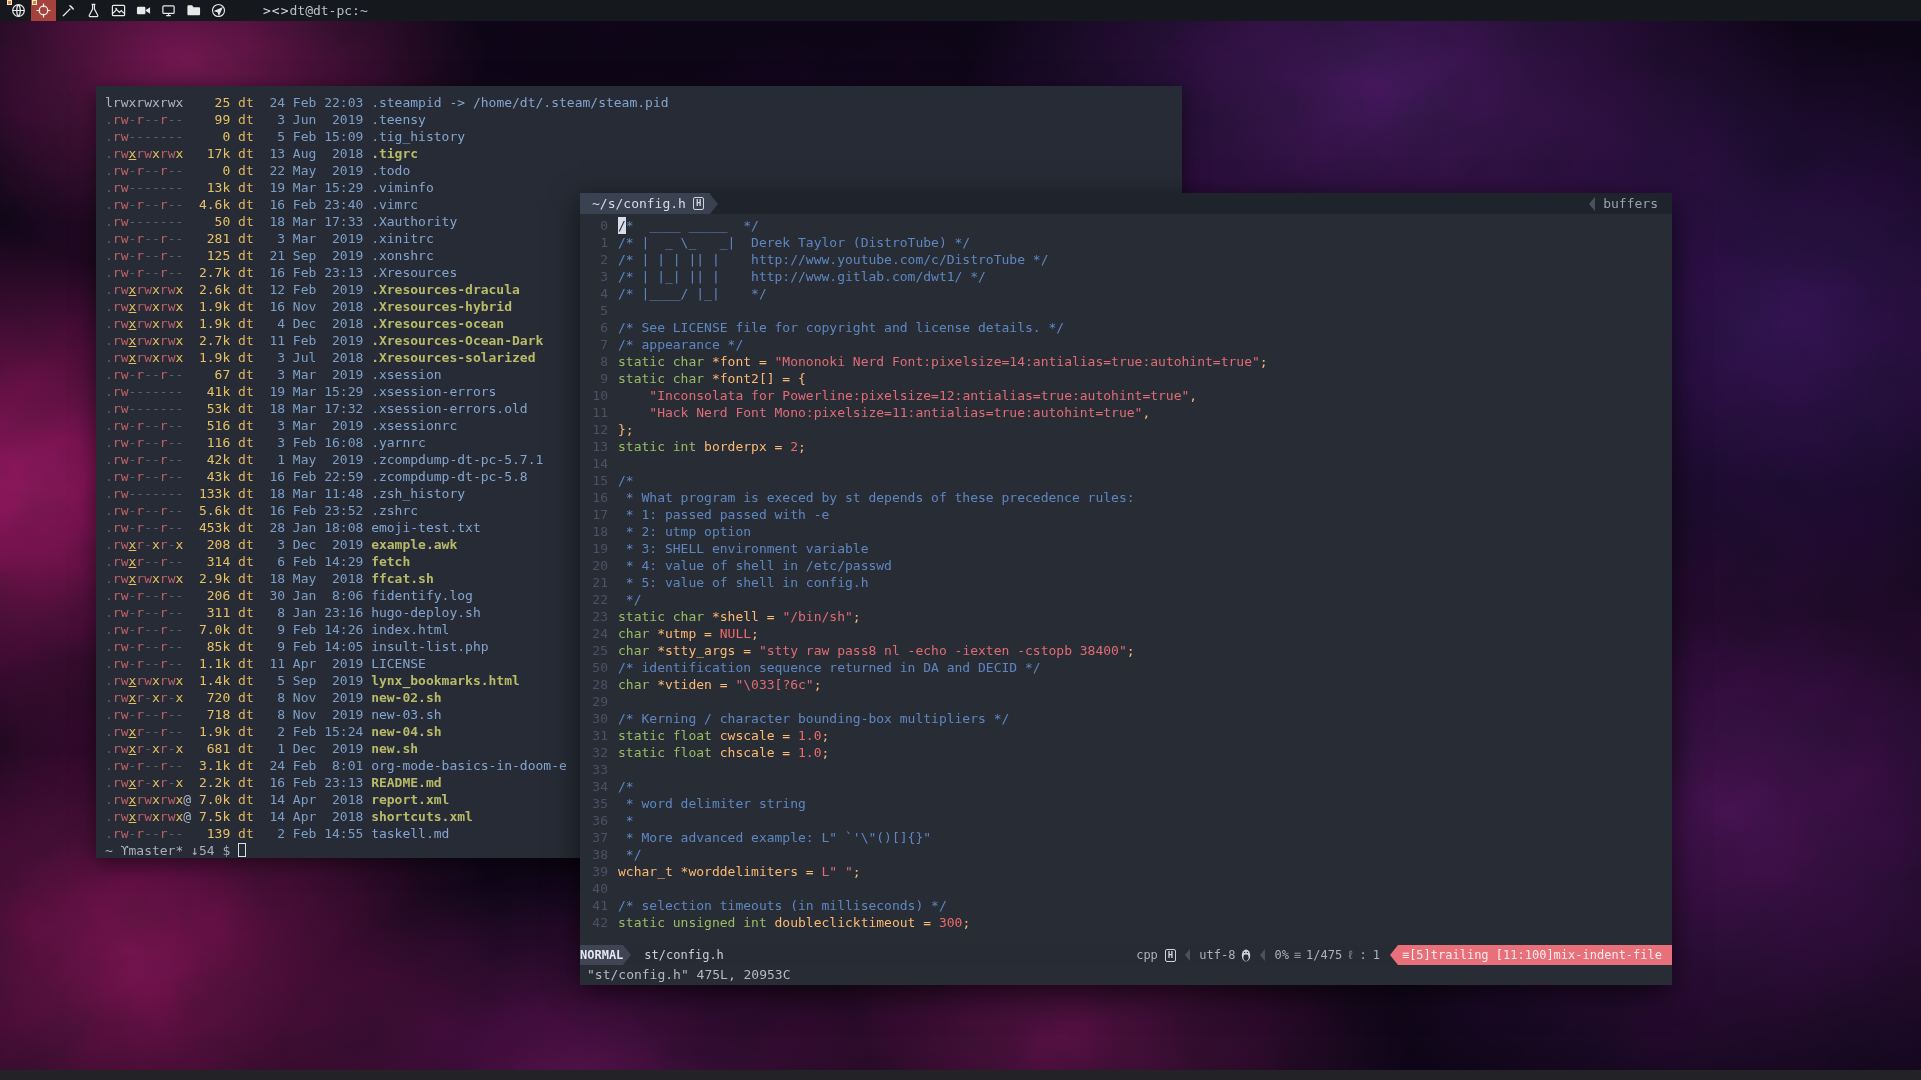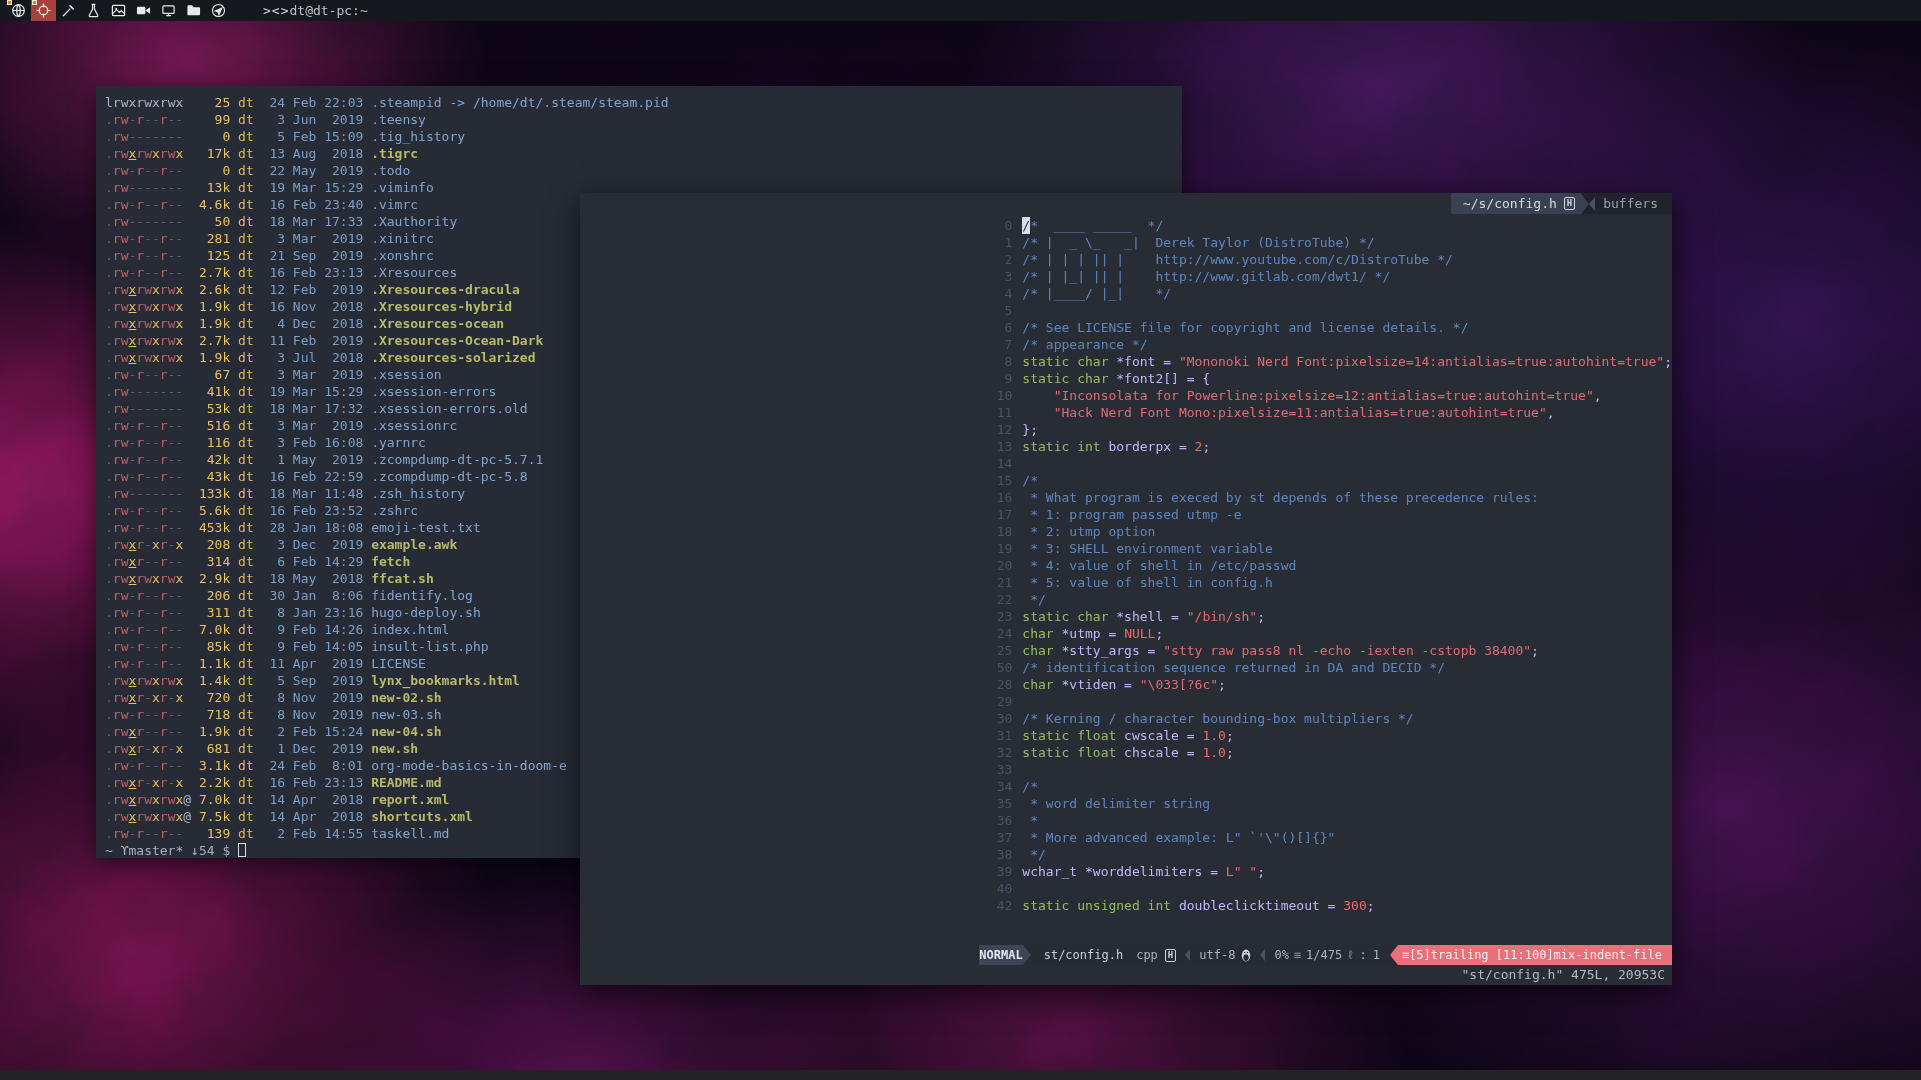--- a/index.html
+++ b/index.html
@@ -46,38 +46,38 @@
   .t-owner{color:#e0b45f;font-weight:normal;}
   .t-date{color:#7d9fc7;}
   .t-name-f{color:#84a5cf;}
   .t-name-x{color:#b9bb68;font-weight:bold;}
   .t-prompt{color:#a8b0bd;}
   .t-cursor{display:inline-block;width:8px;height:14px;border:1px solid #d8dee9;vertical-align:-2px;}
 
   
   .editor{position:absolute;left:580px;top:193px;width:1092px;height:792px;background:#282c34;
     box-shadow:0 8px 28px rgba(0,0,0,.6);z-index:20;display:flex;flex-direction:column;
-    font-size:13px;line-height:17px;align-items:flex-end;}
+    font-size:13px;line-height:17px;}
   .tabline{height:21px;background:#1f232b;display:flex;align-items:center;flex:none;}
   .tab{background:#3a4150;height:100%;display:flex;align-items:center;padding:0 6px 0 12px;color:#d6dce6;}
   .tab-arrow{width:0;height:0;border-top:10.5px solid transparent;border-bottom:10.5px solid transparent;border-left:8px solid #3a4150;}
   .hbox{display:inline-block;border:1px solid #cfd5df;color:#cfd5df;font-size:9px;line-height:11px;
     padding:0 2px;border-radius:2px;margin-left:7px;font-weight:bold;}
   .tl-spacer{flex:1;}
   .buf-arrow{width:0;height:0;border-top:7px solid transparent;border-bottom:7px solid transparent;border-right:6px solid #4a5161;margin-right:8px;}
   .buffers{color:#99a1ae;margin-right:14px;}
 
   .code{flex:1;padding-top:3px;overflow:hidden;}
   .line{display:flex;height:17px;white-space:pre;}
   .ln{width:28px;text-align:right;margin-right:10px;color:#4a5366;flex:none;}
   .c{color:#5e87c2;}
   .k{color:#98be65;}
   .s{color:#e06c75;}
   .n{color:#ef6a6a;}
-  .w{color:#c4b5fd;}
+  .w{color:#fdba74;}
   .vcursor{background:#d8dee9;color:#282c34;}
 
   .statusline{height:20px;background:#272b33;display:flex;align-items:center;font-size:12px;color:#9aa3b2;flex:none;}
   .seg-mode{background:#3f4554;color:#e2e7ee;font-weight:bold;padding:0 0;height:100%;display:flex;align-items:center;}
   .mode-arrow{width:0;height:0;border-top:10px solid transparent;border-bottom:10px solid transparent;border-left:8px solid #3f4554;}
   .seg-file{padding:0 13px;color:#c8ced9;}
   .sl-spacer{flex:1;}
   .sl-sep{width:0;height:0;border-top:6px solid transparent;border-bottom:6px solid transparent;border-right:5px solid #4a5161;margin:0 9px;}
   .seg-plain{color:#aab2bf;}
   .glyph{color:#8d95a3;margin:0 5px;}
@@ -186,21 +186,21 @@
         <div class="line"><span class="ln">7</span><span class="c">/* appearance */</span></div>
         <div class="line"><span class="ln">8</span><span class="k">static char </span><span class="w">*font = </span><span class="s">"Mononoki Nerd Font:pixelsize=14:antialias=true:autohint=true"</span><span class="w">;</span></div>
         <div class="line"><span class="ln">9</span><span class="k">static char </span><span class="w">*font2[] = {</span></div>
         <div class="line"><span class="ln">10</span><span class="w">    </span><span class="s">"Inconsolata for Powerline:pixelsize=12:antialias=true:autohint=true"</span><span class="w">,</span></div>
         <div class="line"><span class="ln">11</span><span class="w">    </span><span class="s">"Hack Nerd Font Mono:pixelsize=11:antialias=true:autohint=true"</span><span class="w">,</span></div>
         <div class="line"><span class="ln">12</span><span class="w">};</span></div>
         <div class="line"><span class="ln">13</span><span class="k">static int </span><span class="w">borderpx = </span><span class="n">2</span><span class="w">;</span></div>
         <div class="line"><span class="ln">14</span></div>
         <div class="line"><span class="ln">15</span><span class="c">/*</span></div>
         <div class="line"><span class="ln">16</span><span class="c"> * What program is execed by st depends of these precedence rules:</span></div>
-        <div class="line"><span class="ln">17</span><span class="c"> * 1: program passed utmp -e</span></div>
+        <div class="line"><span class="ln">17</span><span class="c"> * 1: passed passed with -e</span></div>
         <div class="line"><span class="ln">18</span><span class="c"> * 2: utmp option</span></div>
         <div class="line"><span class="ln">19</span><span class="c"> * 3: SHELL environment variable</span></div>
         <div class="line"><span class="ln">20</span><span class="c"> * 4: value of shell in /etc/passwd</span></div>
         <div class="line"><span class="ln">21</span><span class="c"> * 5: value of shell in config.h</span></div>
         <div class="line"><span class="ln">22</span><span class="c"> */</span></div>
         <div class="line"><span class="ln">23</span><span class="k">static char </span><span class="w">*shell = </span><span class="s">"/bin/sh"</span><span class="w">;</span></div>
         <div class="line"><span class="ln">24</span><span class="k">char </span><span class="w">*utmp = </span><span class="n">NULL</span><span class="w">;</span></div>
         <div class="line"><span class="ln">25</span><span class="k">char </span><span class="w">*stty_args = </span><span class="s">"stty raw pass8 nl -echo -iexten -cstopb 38400"</span><span class="w">;</span></div>
         <div class="line"><span class="ln">50</span><span class="c">/* identification sequence returned in DA and DECID */</span></div>
         <div class="line"><span class="ln">28</span><span class="k">char </span><span class="w">*vtiden = </span><span class="s">"\033[?6c"</span><span class="w">;</span></div>
@@ -209,20 +209,21 @@
         <div class="line"><span class="ln">31</span><span class="k">static float </span><span class="w">cwscale = </span><span class="n">1.0</span><span class="w">;</span></div>
         <div class="line"><span class="ln">32</span><span class="k">static float </span><span class="w">chscale = </span><span class="n">1.0</span><span class="w">;</span></div>
         <div class="line"><span class="ln">33</span></div>
         <div class="line"><span class="ln">34</span><span class="c">/*</span></div>
         <div class="line"><span class="ln">35</span><span class="c"> * word delimiter string</span></div>
         <div class="line"><span class="ln">36</span><span class="c"> *</span></div>
         <div class="line"><span class="ln">37</span><span class="c"> * More advanced example: L" `'\"()[]{}"</span></div>
         <div class="line"><span class="ln">38</span><span class="c"> */</span></div>
         <div class="line"><span class="ln">39</span><span class="w">wchar_t *worddelimiters = </span><span class="s">L" "</span><span class="w">;</span></div>
         <div class="line"><span class="ln">40</span></div>
+        <div class="line"><span class="ln">41</span><span class="c">/* selection timeouts (in milliseconds) */</span></div>
         <div class="line"><span class="ln">42</span><span class="k">static unsigned int </span><span class="w">doubleclicktimeout = </span><span class="n">300</span><span class="w">;</span></div>
       </div>
 
     <div class="statusline">
       <span class="seg-mode">NORMAL</span>
       <span class="mode-arrow"></span>
       <span class="seg-file">st/config.h</span>
       <span class="sl-spacer"></span>
       <span class="seg-plain">cpp</span>
       <span class="hbox">H</span>

